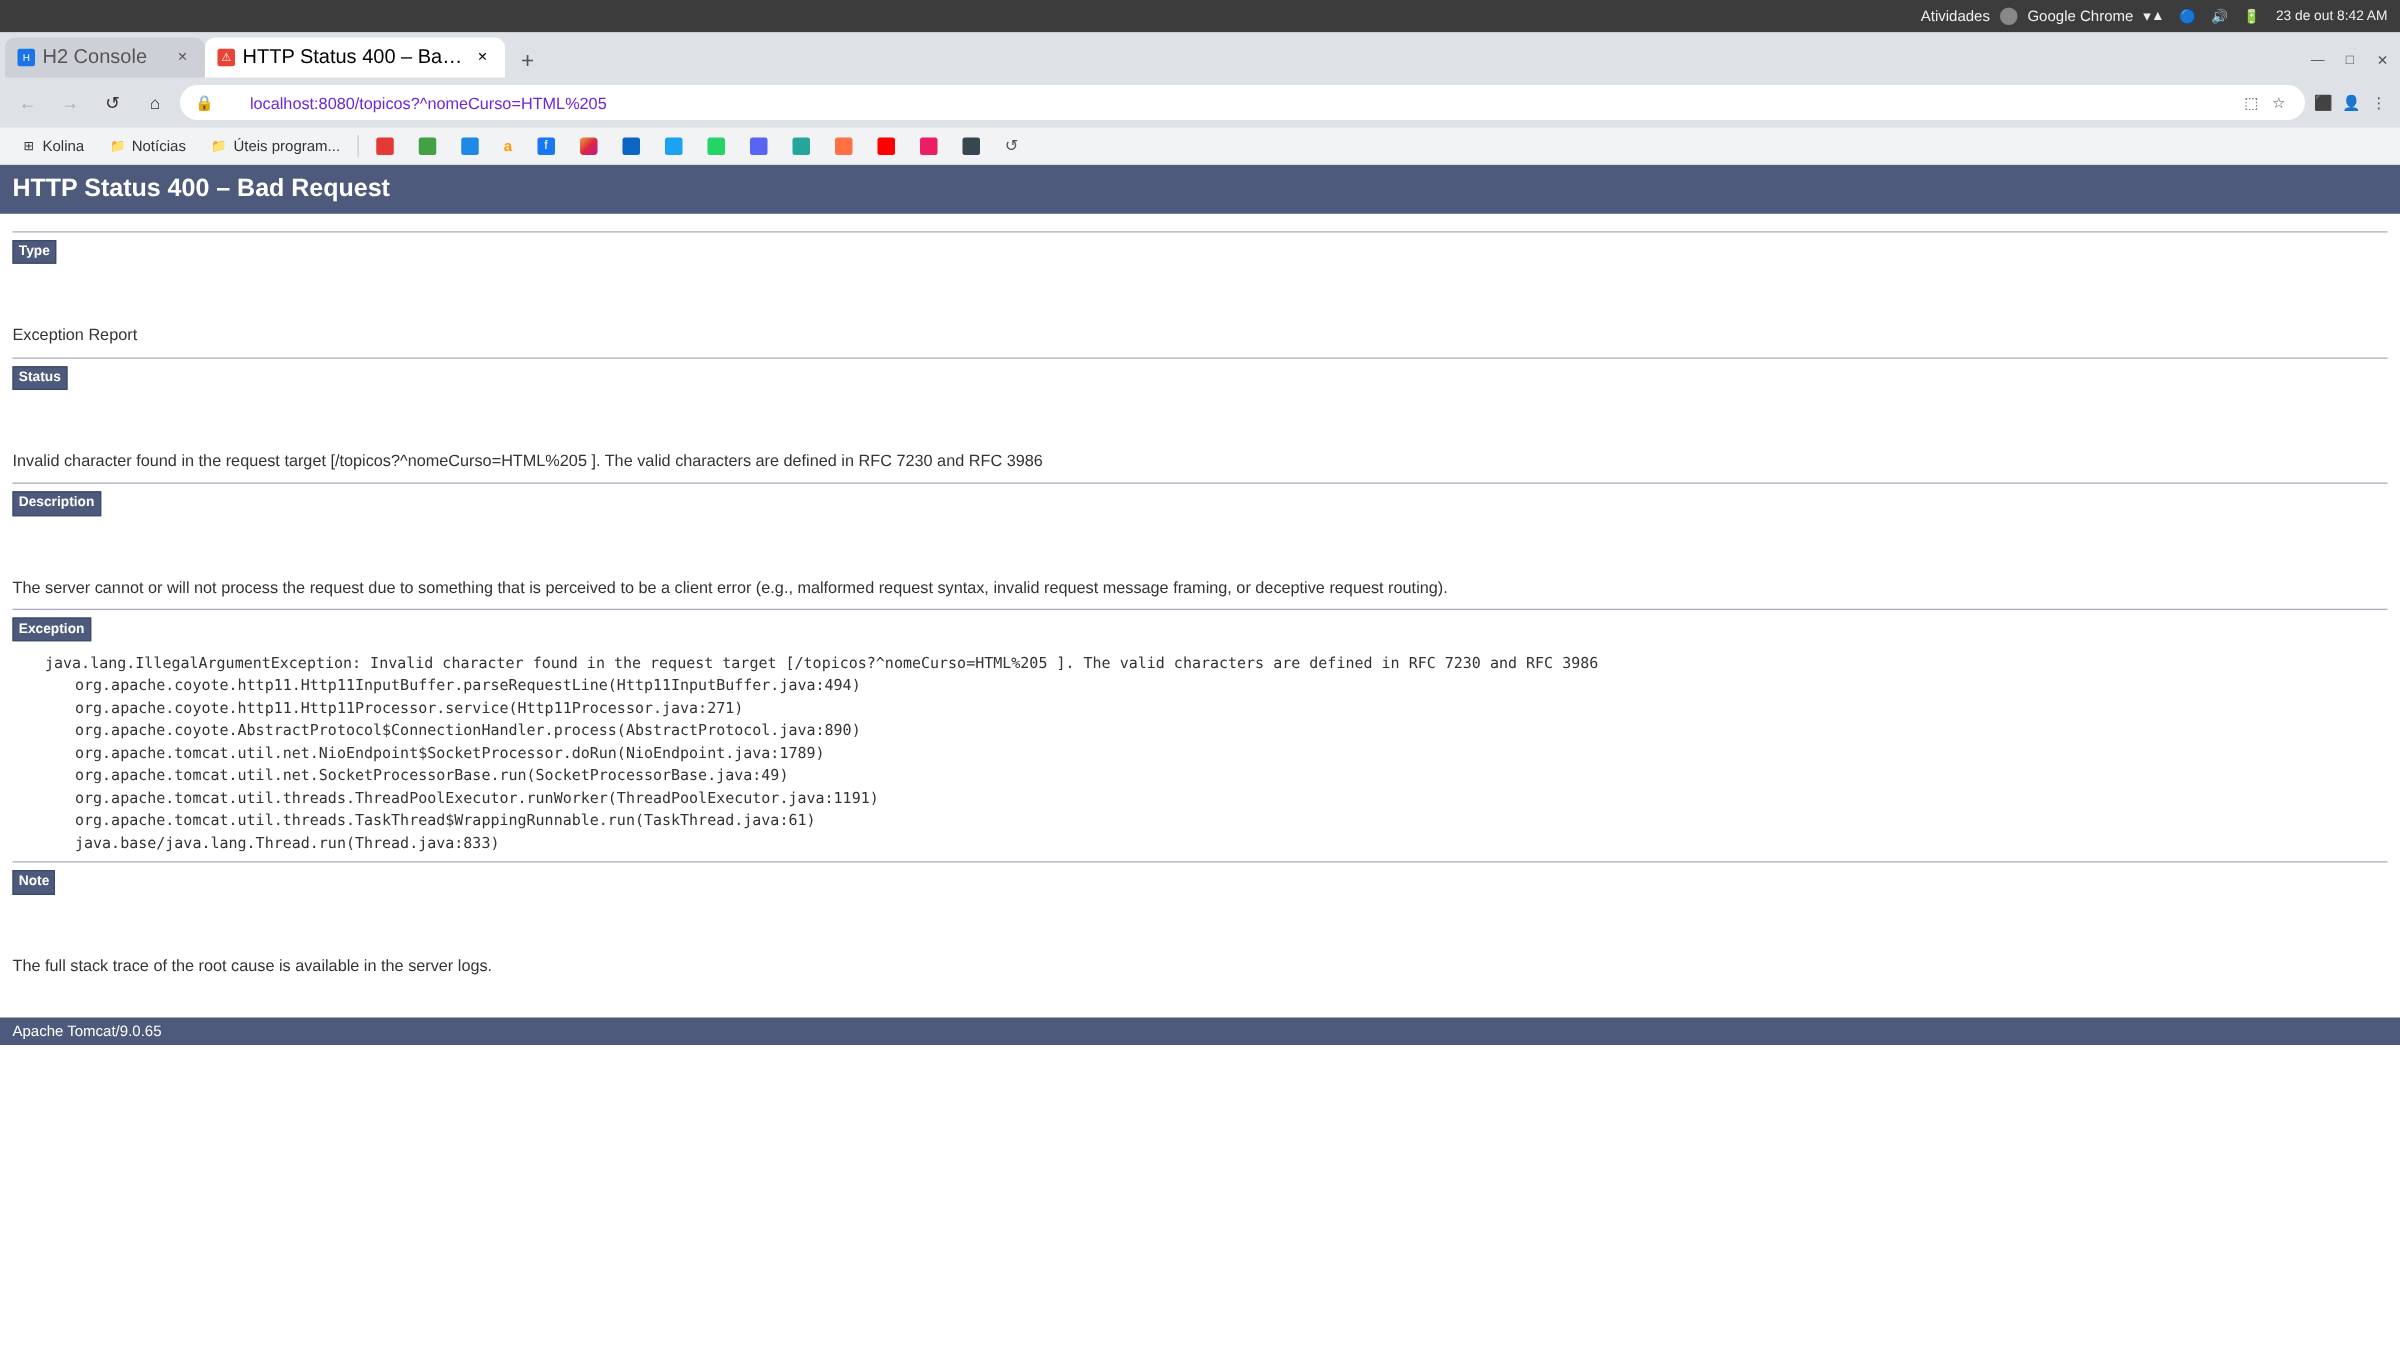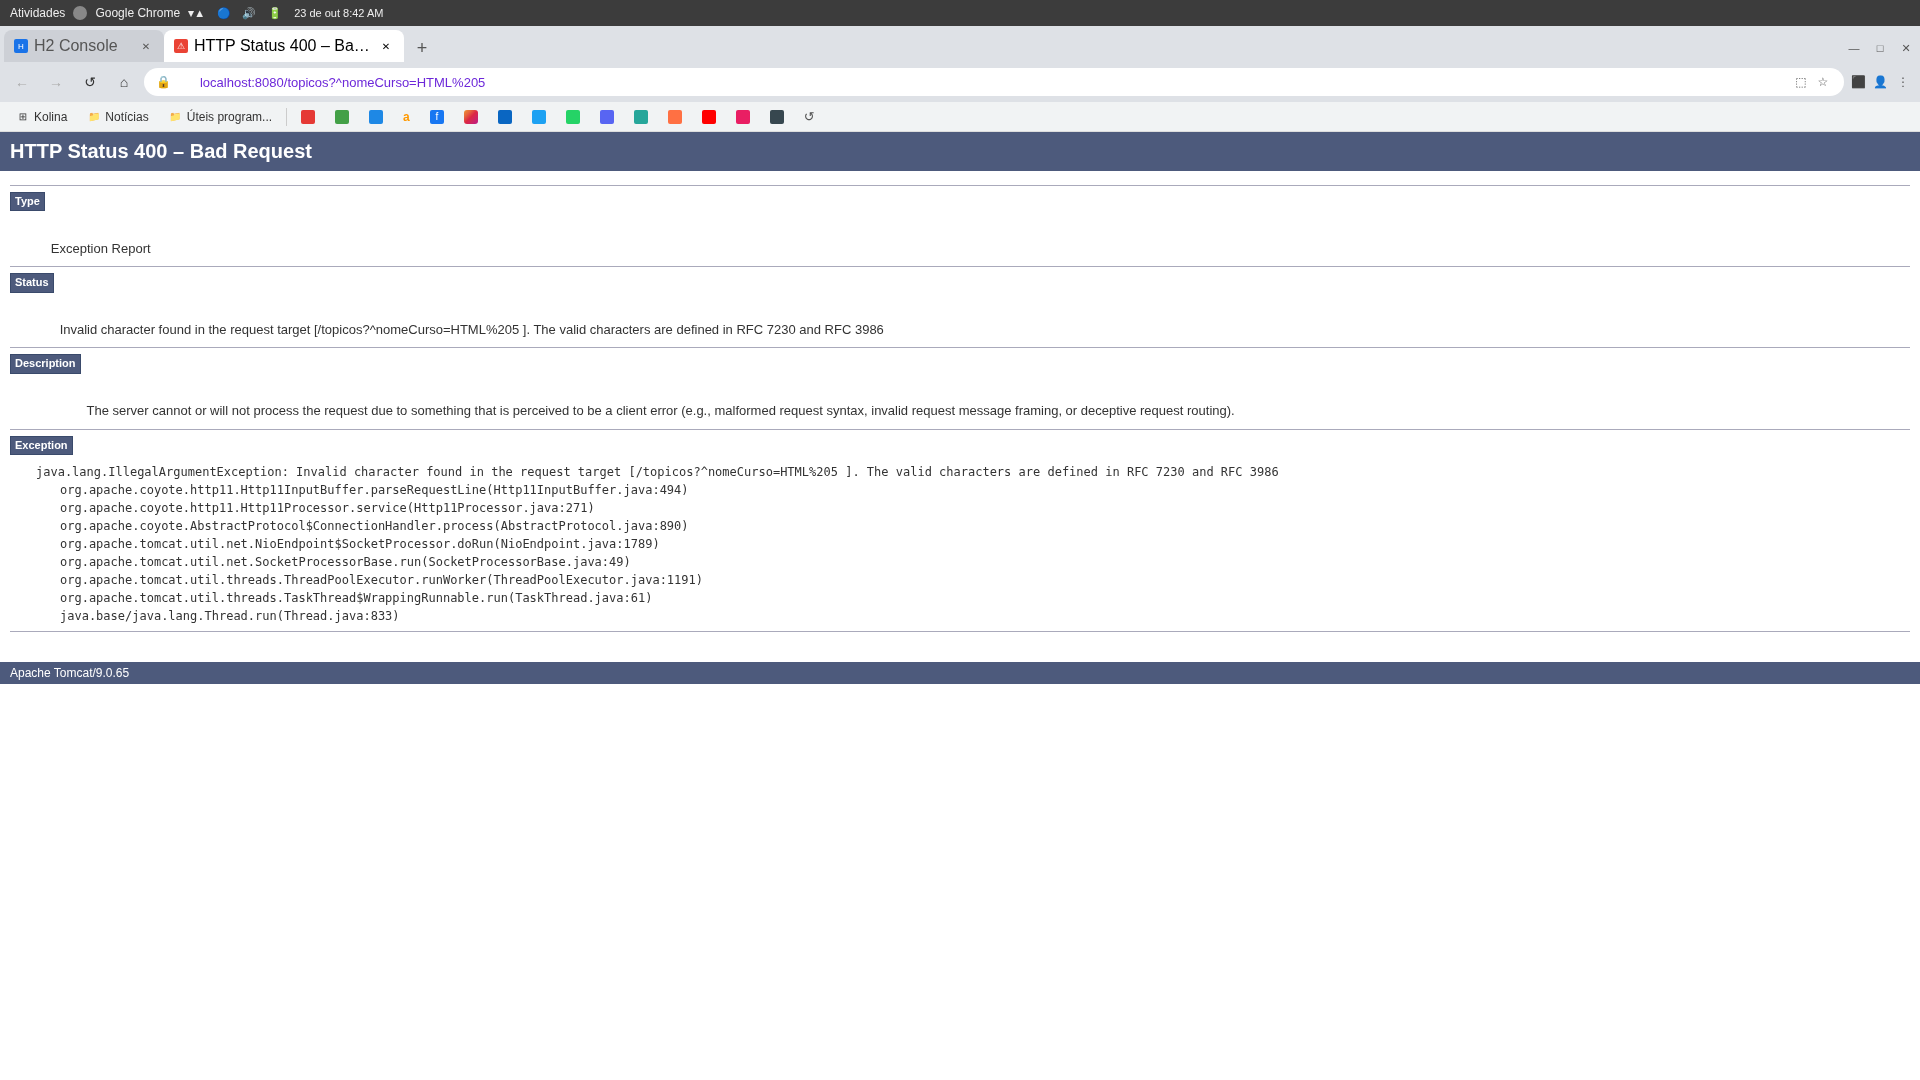--- a/index.html
+++ b/index.html
@@ -4,21 +4,21 @@
   <style>
     * { margin: 0; padding: 0; box-sizing: border-box; }
     body { font-family: Arial, sans-serif; font-size: 13px; background: #fff; overflow-x: hidden; }
 
     
     .os-bar {
       height: 26px;
       background: #3c3c3c;
       display: flex;
       align-items: center;
-      justify-content: flex-start;
+      justify-content: flex-end;
       padding: 0 10px;
       color: #eee;
       font-size: 12px;
     }
     .os-bar-left { display: flex; align-items: center; gap: 8px; }
     .os-bar-right { display: flex; align-items: center; gap: 12px; font-size: 11px; }
     .os-app-icon { width: 14px; height: 14px; border-radius: 50%; background: #888; display: inline-block; }
 
     
     .chrome-window { background: #dee1e6; }
@@ -170,20 +170,21 @@
 
     .error-body {
       padding: 8px 10px;
     }
 
     .field-row {
       display: flex;
       align-items: flex-start;
       margin-bottom: 8px;
       line-height: 1.4;
+      flex-direction: column;
     }
 
     .field-label {
       background: #4d5a7c;
       color: #fff;
       font-size: 11px;
       font-weight: bold;
       padding: 1px 4px;
       margin-right: 6px;
       white-space: nowrap;
@@ -402,18 +403,22 @@
       <div class="stack-line">	org.apache.coyote.AbstractProtocol$ConnectionHandler.process(AbstractProtocol.java:890)</div>
       <div class="stack-line">	org.apache.tomcat.util.net.NioEndpoint$SocketProcessor.doRun(NioEndpoint.java:1789)</div>
       <div class="stack-line">	org.apache.tomcat.util.net.SocketProcessorBase.run(SocketProcessorBase.java:49)</div>
       <div class="stack-line">	org.apache.tomcat.util.threads.ThreadPoolExecutor.runWorker(ThreadPoolExecutor.java:1191)</div>
       <div class="stack-line">	org.apache.tomcat.util.threads.TaskThread$WrappingRunnable.run(TaskThread.java:61)</div>
       <div class="stack-line">	java.base/java.lang.Thread.run(Thread.java:833)</div>
     </div>
 
     <hr class="section-divider">
 
+    <div class="field-row">
+      <span class="field-label note-label">Note</span>
+      <span class="field-value">The full stack trace of the root cause is available in the server logs.</span>
+    </div>
   </div>
 
   <div class="footer-bar">
     <span>Apache Tomcat/9.0.65</span>
   </div>
 </div>
 
 </body></html>

